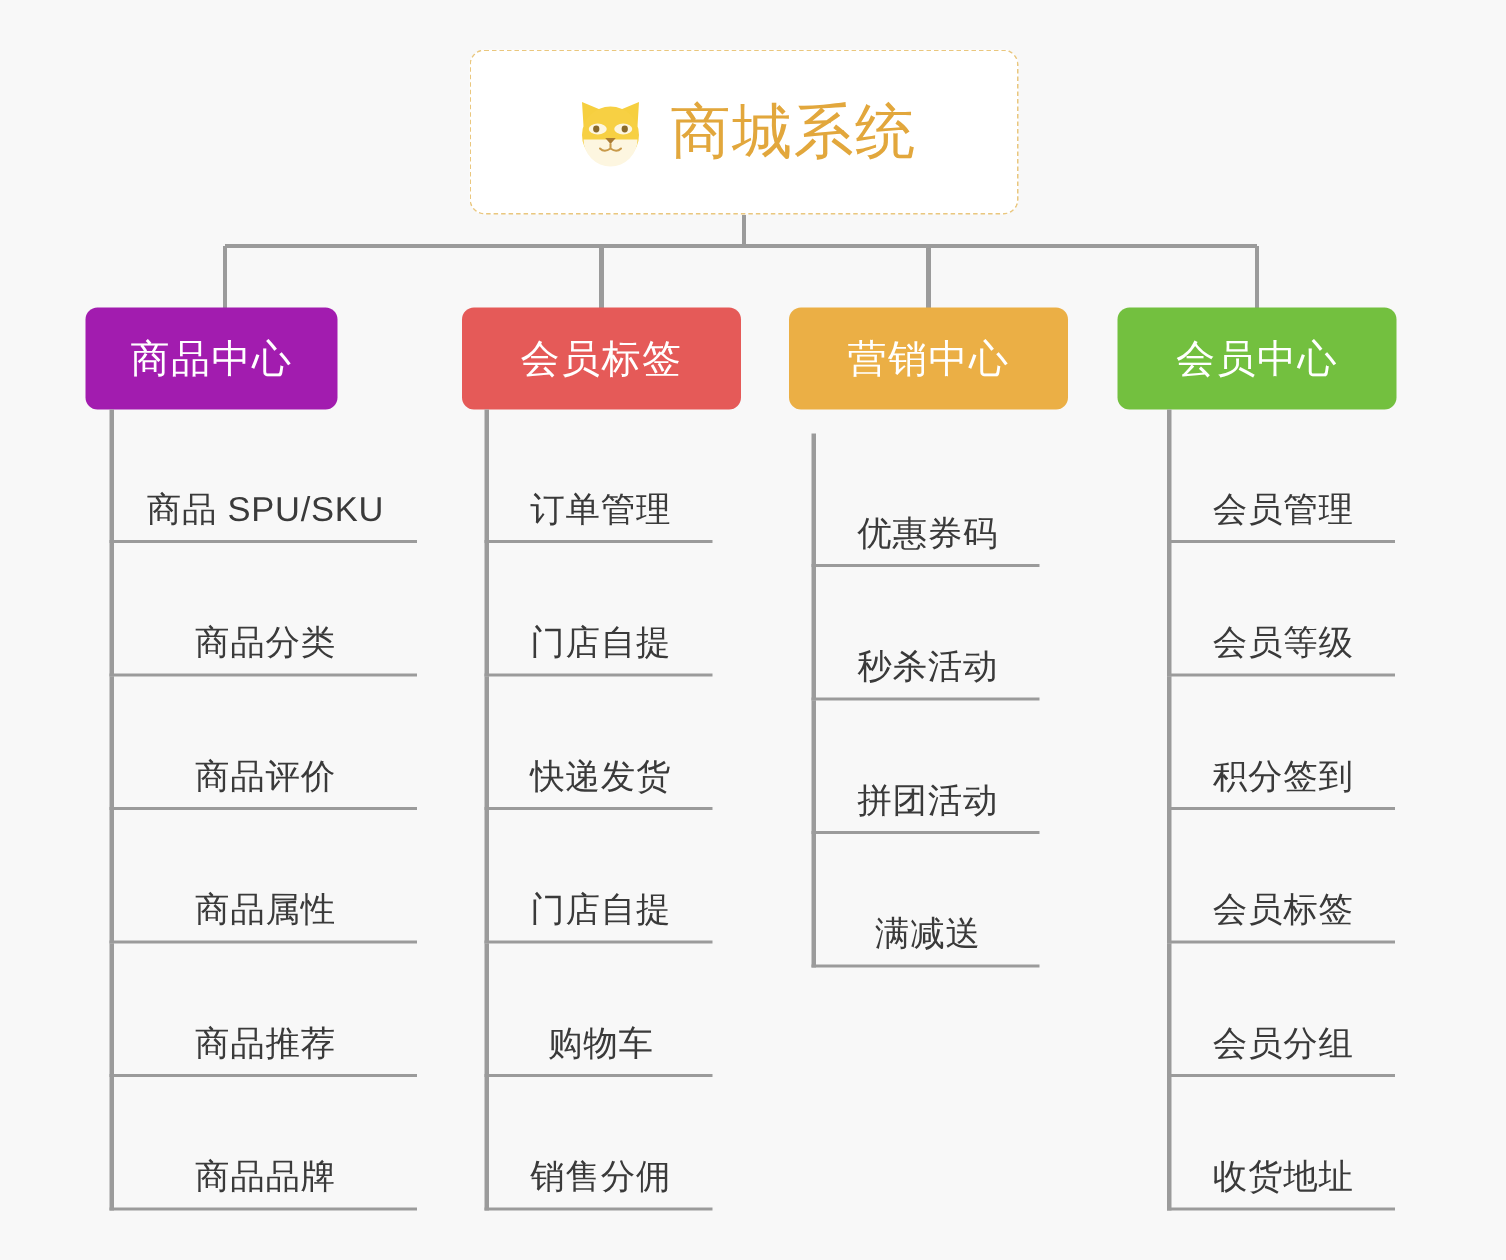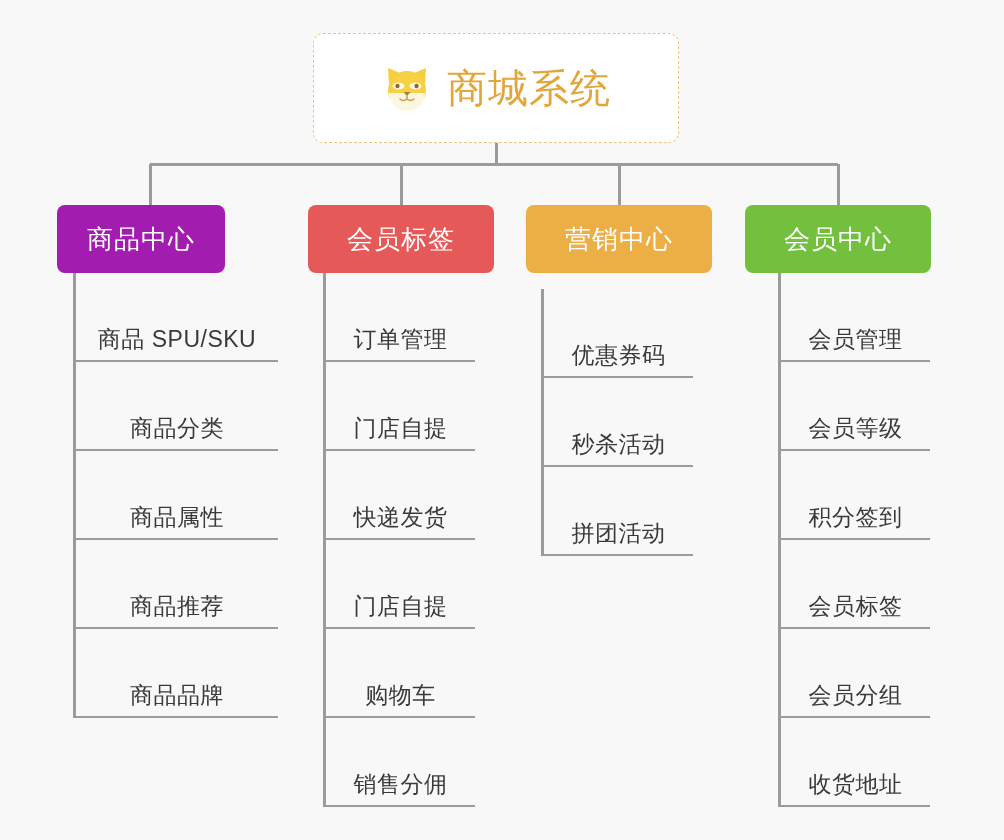--- a/index.html
+++ b/index.html
@@ -158,20 +158,23 @@
 
   <div id="leaf-layer">
       <div class="leaf-col" style="left: 73px; width: 205px;">
         <div class="leaf-item">
           <span class="leaf-label">商品 SPU/SKU</span>
         </div>
         <div class="leaf-item">
           <span class="leaf-label">商品分类</span>
         </div>
         <div class="leaf-item">
+          <span class="leaf-label">商品评价</span>
+        </div>
+        <div class="leaf-item">
           <span class="leaf-label">商品属性</span>
         </div>
         <div class="leaf-item">
           <span class="leaf-label">商品推荐</span>
         </div>
         <div class="leaf-item">
           <span class="leaf-label">商品品牌</span>
         </div>
       </div>
       <div class="leaf-col" style="left: 323px; width: 152px;">
@@ -197,20 +200,23 @@
       <div class="leaf-col" style="left: 541px; width: 152px; margin-top: 16px;">
         <div class="leaf-item">
           <span class="leaf-label">优惠券码</span>
         </div>
         <div class="leaf-item">
           <span class="leaf-label">秒杀活动</span>
         </div>
         <div class="leaf-item">
           <span class="leaf-label">拼团活动</span>
         </div>
+        <div class="leaf-item">
+          <span class="leaf-label">满减送</span>
+        </div>
       </div>
       <div class="leaf-col" style="left: 763px; width: 152px; margin-left: 15px;">
         <div class="leaf-item">
           <span class="leaf-label">会员管理</span>
         </div>
         <div class="leaf-item">
           <span class="leaf-label">会员等级</span>
         </div>
         <div class="leaf-item">
           <span class="leaf-label">积分签到</span>

